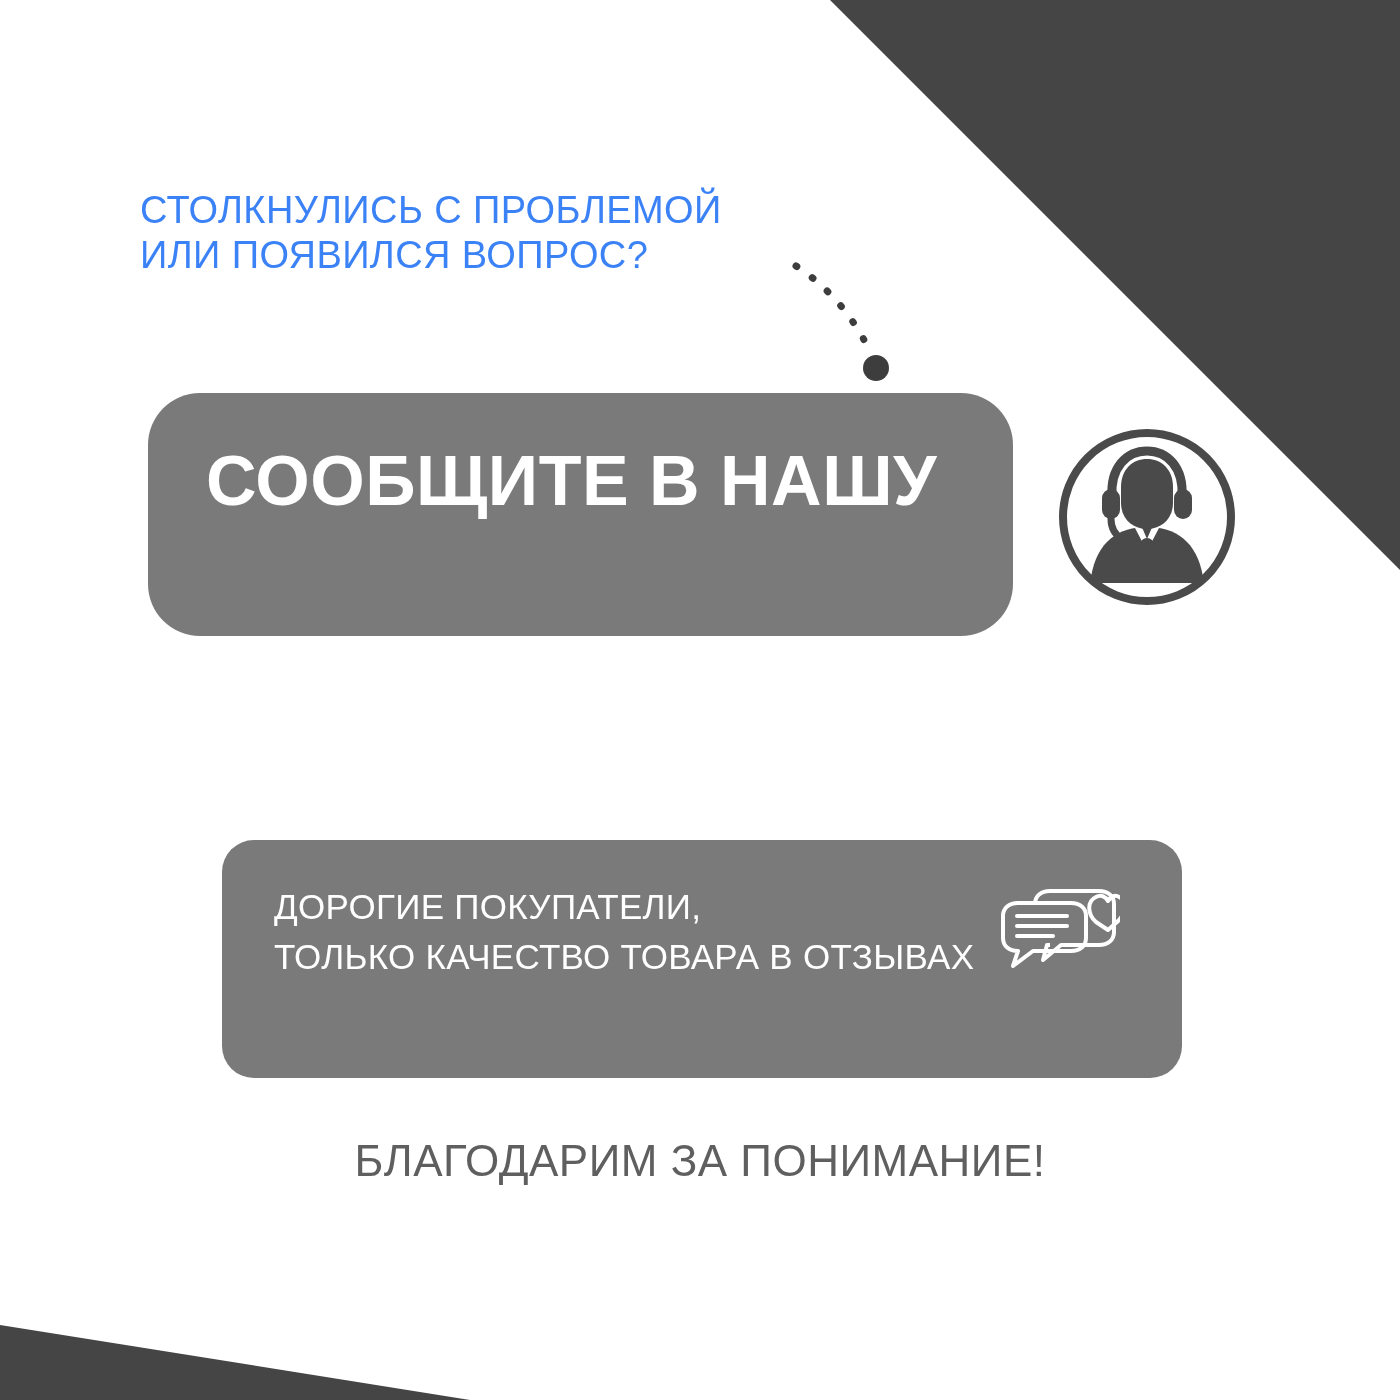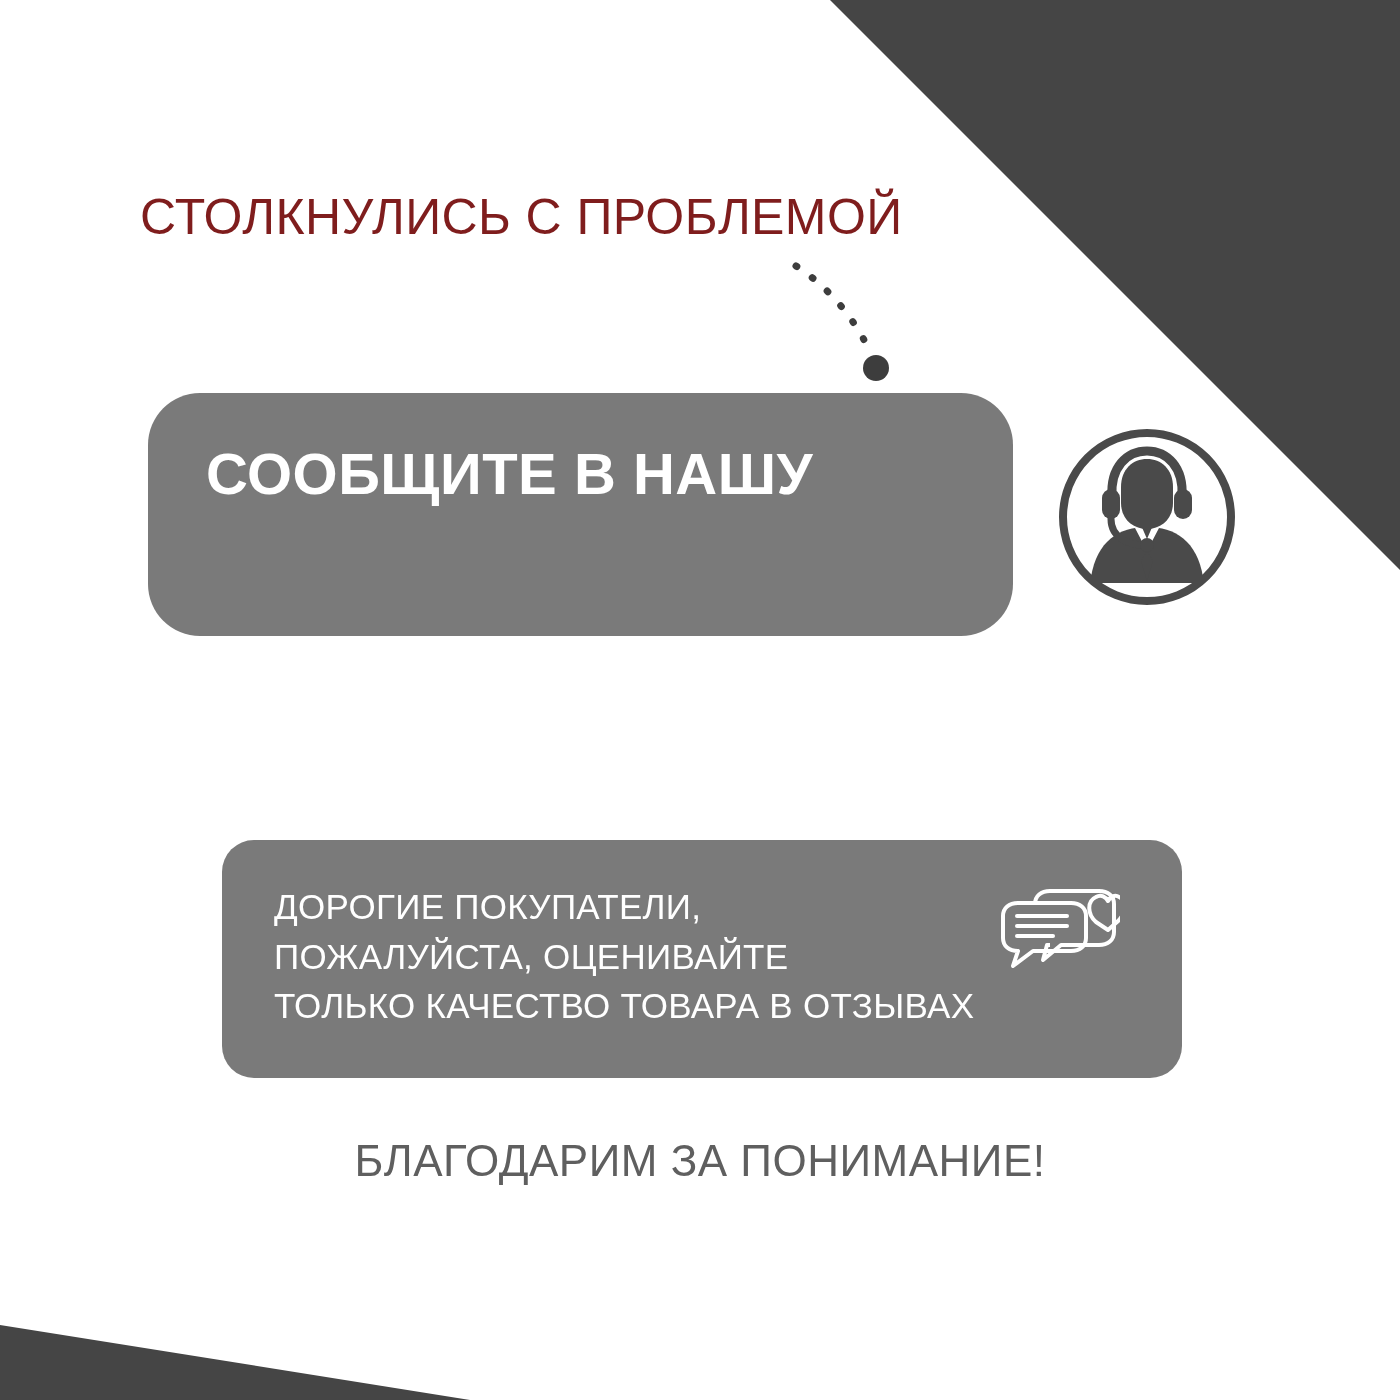--- a/index.html
+++ b/index.html
@@ -37,22 +37,22 @@
     background: #454545;
     clip-path: polygon(0 40%, 100% 100%, 0 100%);
   }
 
   
   .headline {
     position: absolute;
     left: 140px;
     top: 188px;
     width: 820px;
-    color: #7f1d1d;
-    font-size: 50px;
+    color: #3b82f6;
+    font-size: 38px;
     line-height: 1.18;
     letter-spacing: 0.4px;
     font-weight: 400;
     text-transform: uppercase;
   }
   .headline .line {
     display: block;
     white-space: nowrap;
   }
 
@@ -72,21 +72,21 @@
     top: 393px;
     width: 865px;
     height: 243px;
     background: #7a7a7a;
     border-radius: 52px;
     box-sizing: border-box;
     padding: 44px 0 0 58px;
   }
   .pill-main .txt {
     color: #ffffff;
-    font-size: 58px;
+    font-size: 70px;
     font-weight: bold;
     line-height: 1.28;
     letter-spacing: 0.5px;
     text-transform: uppercase;
   }
   .pill-main .txt .line {
     display: block;
     white-space: nowrap;
   }
 
@@ -158,20 +158,21 @@
 </head>
 <body>
 
 <div class="poster">
 
   <div class="corner-top-right"></div>
   <div class="corner-bottom-left"></div>
 
   <div class="headline">
     <span class="line">СТОЛКНУЛИСЬ С ПРОБЛЕМОЙ</span>
+    <span class="line">ИЛИ ПОЯВИЛСЯ ВОПРОС?</span>
   </div>
 
   <svg class="arrow" viewBox="0 0 120 130" fill="none">
     <path d="M6 8 C 40 30, 66 62, 82 98" stroke="#3d3d3d" stroke-width="7" stroke-linecap="round" stroke-dasharray="1 19"></path>
     <circle cx="86" cy="110" r="13" fill="#3d3d3d"></circle>
   </svg>
 
   <div class="pill-main">
     <div class="txt">
       <span class="line">СООБЩИТЕ В НАШУ</span>
@@ -195,21 +196,20 @@
     <rect x="117" y="62" width="18" height="30" rx="9" fill="#4a4a4a"></rect>
 
     <path d="M54 92 C 54 112, 74 118, 86 118" stroke="#4a4a4a" stroke-width="7" fill="none" stroke-linecap="round"></path>
     <circle cx="90" cy="118" r="7" fill="#4a4a4a"></circle>
   </svg>
 
 
   <div class="pill-second">
     <div class="txt">
       <span class="line">ДОРОГИЕ ПОКУПАТЕЛИ,</span>
-      <span class="line">ПОЖАЛУЙСТА, ОЦЕНИВАЙТЕ</span>
       <span class="line">ТОЛЬКО КАЧЕСТВО ТОВАРА В ОТЗЫВАХ</span>
     </div>
 
     <svg class="review-icon" viewBox="0 0 125 90" fill="none">
 
       <path d="M40 22 C 40 14, 46 9, 55 9 L 104 9 C 113 9, 119 14, 119 22 L 119 50 C 119 58, 113 63, 104 63 L 66 63 L 48 78 L 52 63 L 55 63" stroke="#ffffff" stroke-width="4" fill="none" stroke-linejoin="round"></path>
 
       <path d="M8 34 C 8 26, 14 21, 23 21 L 76 21 C 85 21, 91 26, 91 34 L 91 56 C 91 64, 85 69, 76 69 L 38 69 L 18 84 L 23 69 C 14 69, 8 64, 8 56 Z" stroke="#ffffff" stroke-width="4" fill="none" stroke-linejoin="round"></path>
 
       <line x1="22" y1="34" x2="72" y2="34" stroke="#ffffff" stroke-width="4" stroke-linecap="round"></line>

